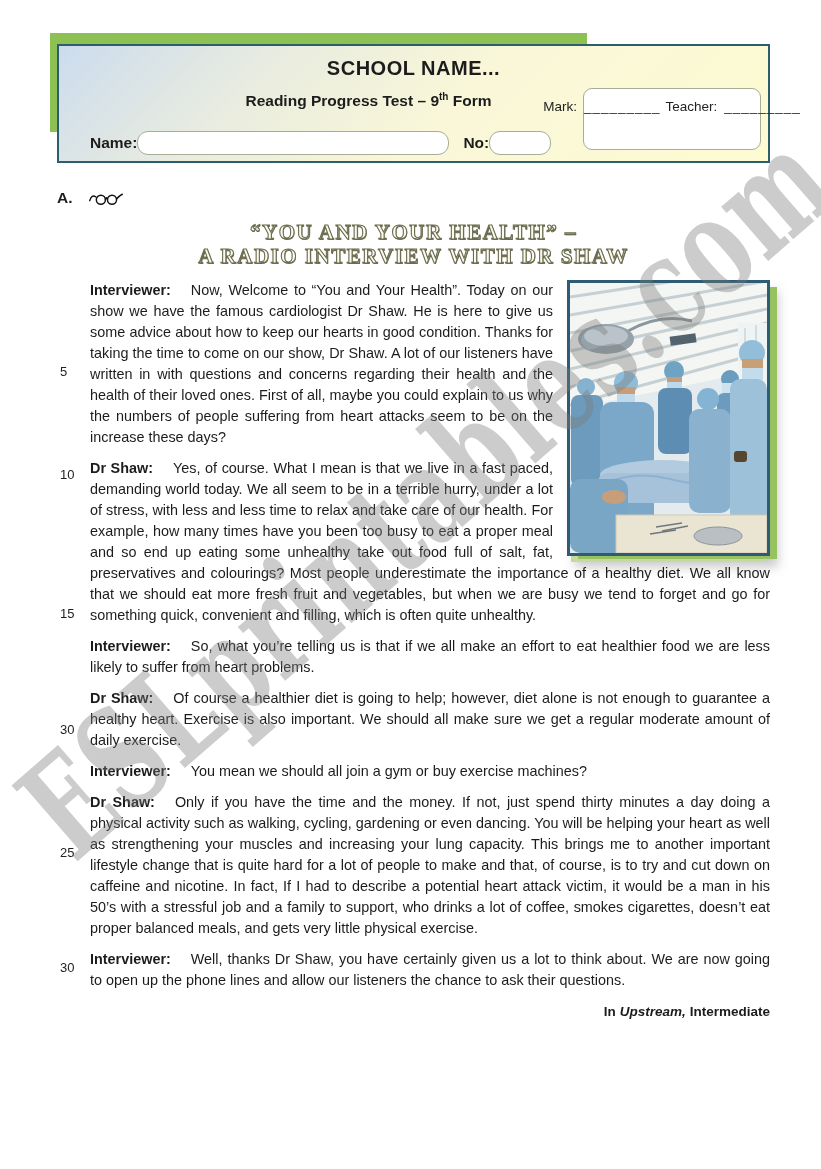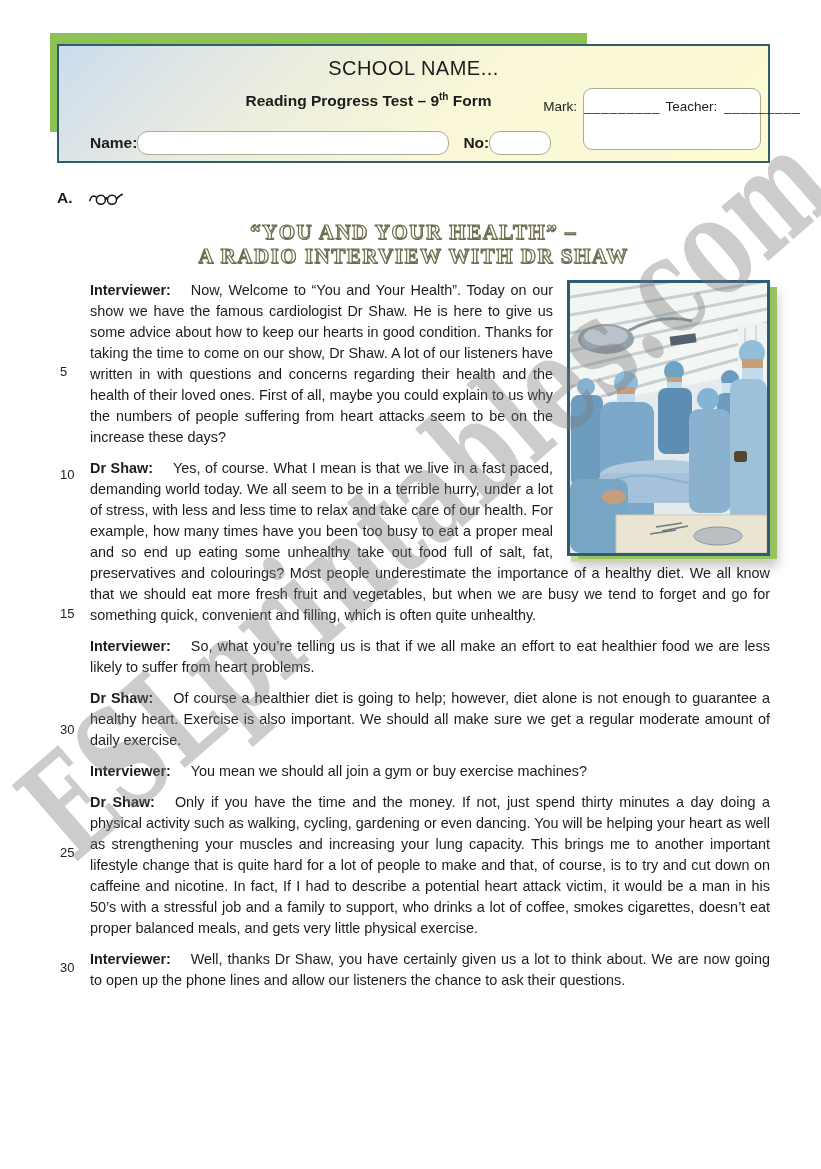--- a/index.html
+++ b/index.html
@@ -13,21 +13,21 @@
     position:absolute; left:50px; top:33px; width:537px; height:99px;
     background:#8dc153;
   }
   .header-box{
     position:absolute; left:57px; top:44px; width:709px; height:115px;
     border:2px solid #2d5e6e;
     background:linear-gradient(135deg,#ccdcee 0%, #e9ecdf 28%, #f9f7d8 55%, #fdfbd2 100%);
   }
   .school-name{
     position:absolute; top:11px; left:0; right:0; text-align:center;
-    font-size:20px; font-weight:normal; letter-spacing:.5px;
+    font-size:20px; font-weight:bold; letter-spacing:.5px;
   }
   .subtitle{
     position:absolute; top:45px; left:0; right:90px; text-align:center;
     font-size:15.5px; font-weight:bold;
   }
   .subtitle sup{font-size:10px;text-align:center;}
   .markbox{
     position:absolute; right:7px; top:42px; width:178px; height:62px;
     background:#ffffff; border:1.5px solid #a8ad95; border-radius:9px;
     display:flex; flex-direction:row; justify-content:center; gap:5px;
@@ -205,17 +205,18 @@
     </div>
 
     <p><span class="speaker">Interviewer:</span><span class="ptext">Now, Welcome to “You and Your Health”. Today on our show we have the famous cardiologist Dr Shaw. He is here to give us some advice about how to keep our hearts in good condition. Thanks for taking the time to come on our show, Dr Shaw. A lot of our listeners have written in with questions and concerns regarding their health and the health of their loved ones. First of all, maybe you could explain to us why the numbers of people suffering from heart attacks seem to be on the increase these days?</span></p>
     <p><span class="speaker">Dr Shaw:</span><span class="ptext">Yes, of course. What I mean is that we live in a fast paced, demanding world today. We all seem to be in a terrible hurry, under a lot of stress, with less and less time to relax and take care of our health. For example, how many times have you been too busy to eat a proper meal and so end up eating some unhealthy take out food full of salt, fat, preservatives and colourings? Most people underestimate the importance of a healthy diet. We all know that we should eat more fresh fruit and vegetables, but when we are busy we tend to forget and go for something quick, convenient and filling, which is often quite unhealthy.</span></p>
     <p><span class="speaker">Interviewer:</span><span class="ptext">So, what you’re telling us is that if we all make an effort to eat healthier food we are less likely to suffer from heart problems.</span></p>
     <p><span class="speaker">Dr Shaw:</span><span class="ptext">Of course a healthier diet is going to help; however, diet alone is not enough to guarantee a healthy heart. Exercise is also important. We should all make sure we get a regular moderate amount of daily exercise.</span></p>
     <p><span class="speaker">Interviewer:</span><span class="ptext">You mean we should all join a gym or buy exercise machines?</span></p>
     <p><span class="speaker">Dr Shaw:</span><span class="ptext">Only if you have the time and the money. If not, just spend thirty minutes a day doing a physical activity such as walking, cycling, gardening or even dancing. You will be helping your heart as well as strengthening your muscles and increasing your lung capacity. This brings me to another important lifestyle change that is quite hard for a lot of people to make and that, of course, is to try and cut down on caffeine and nicotine. In fact, If I had to describe a potential heart attack victim, it would be a man in his 50’s with a stressful job and a family to support, who drinks a lot of coffee, smokes cigarettes, doesn’t eat proper balanced meals, and gets very little physical exercise.</span></p>
     <p><span class="speaker">Interviewer:</span><span class="ptext">Well, thanks Dr Shaw, you have certainly given us a lot to think about. We are now going to open up the phone lines and allow our listeners the chance to ask their questions.</span></p>
 
+    <div class="source"><span>In</span><span class="book">Upstream,</span><span>Intermediate</span></div>
   </div>
 
   <div class="watermark">ESLprintables.com</div>
 
 </div>
 
 </body></html>

